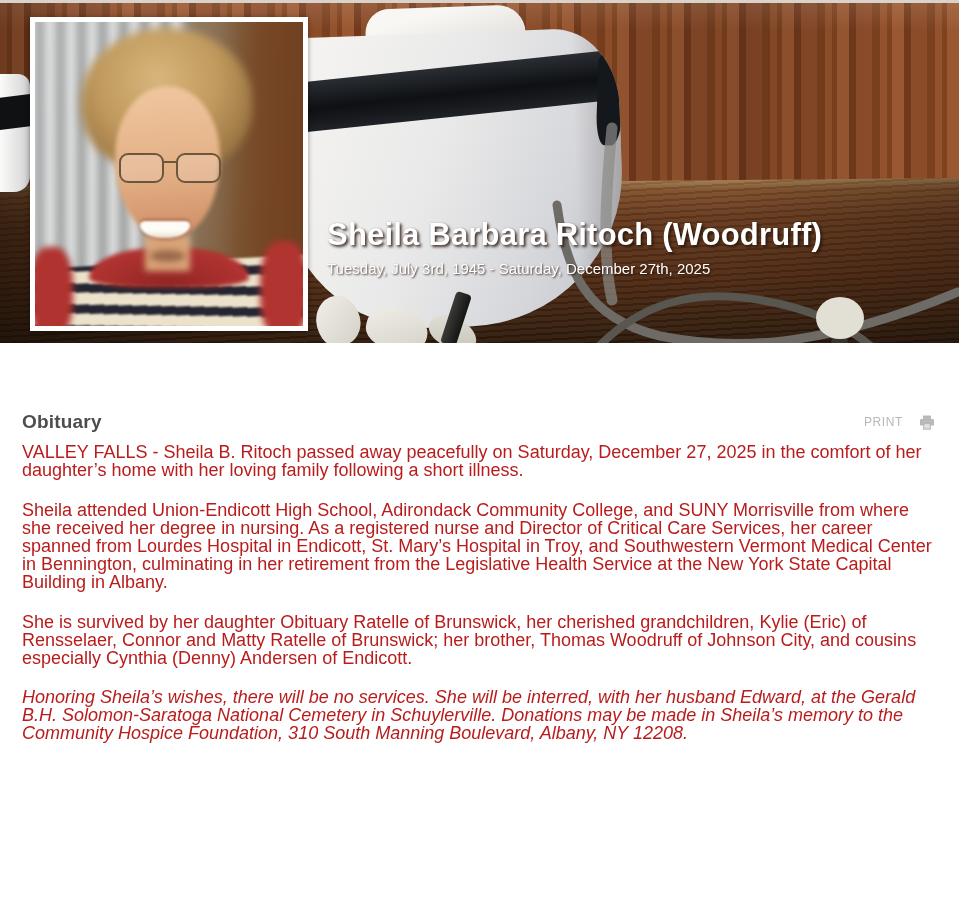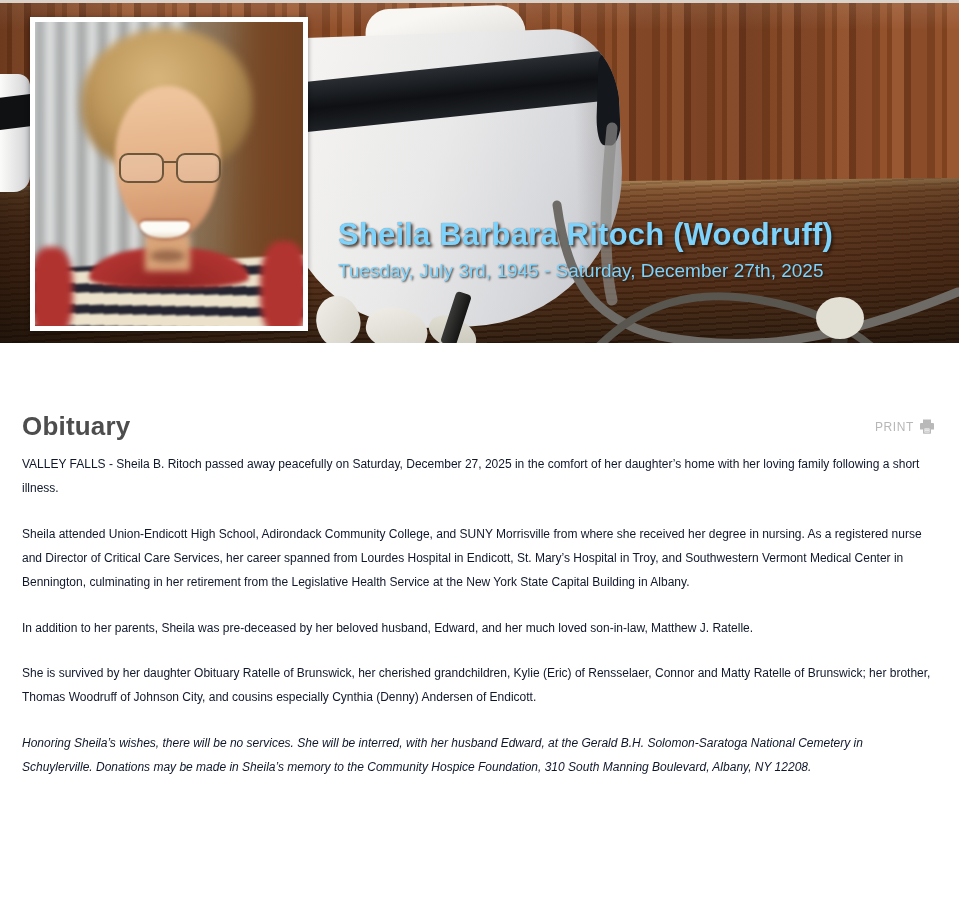--- a/index.html
+++ b/index.html
@@ -100,39 +100,39 @@
           background:rgba(250,250,255,.18); }
   .lens-l { left:0; } .lens-r { right:0; }
   .bridge { position:absolute; left:42%; width:16%; top:28%; border-top:2.5px solid #6d573c; }
   .ph-smile { left:39%; top:65.5%; width:19%; height:5.5%;
     background:linear-gradient(180deg,#fdfbf5 60%,#e8dcc9);
     border-radius:14% 14% 60% 60%/30% 30% 100% 100%;
     box-shadow:0 -2px 2px rgba(140,60,40,.55), 0 2px 3px rgba(140,60,40,.45); filter:blur(1px); }
   .ph-chin-shadow { left:43%; top:75%; width:13%; height:4%; background:rgba(90,45,30,.5); border-radius:50%; filter:blur(3px); }
 
   
-  .hero-text { position:absolute; left:338px; top:217px; z-index:6; color:#7dd3fc; }
+  .hero-text { position:absolute; left:327px; top:217px; z-index:6; color:#ffffff; }
   .hero-text h1 {
     font-size:31px; font-weight:bold; letter-spacing:.2px; line-height:1.15;
     text-shadow:2px 2px 3px rgba(40,20,8,.85), 0 0 1px rgba(0,0,0,.4);
   }
   .hero-dates {
-    margin-top:7px; font-size:19px;
+    margin-top:7px; font-size:15px;
     text-shadow:1px 1px 2px rgba(40,20,8,.85);
   }
 
   
   .content { padding:68px 24px 10px 22px; background:#ffffff; }
   .heading-row { display:flex; justify-content:space-between; align-items:center; margin-bottom:10px; }
-  .heading-row h2 { font-size:26px; font-weight:bold; color:#4d4d4d; letter-spacing:.2px; }
-  .print-link { display:flex; align-items:center; gap:5px; color:#b7b7b7; font-size:12px;
+  .heading-row h2 { font-size:19px; font-weight:bold; color:#4d4d4d; letter-spacing:.2px; }
+  .print-link { display:flex; align-items:center; gap:16px; color:#b7b7b7; font-size:12px;
                 letter-spacing:.6px; text-decoration:none; cursor:pointer; }
   .print-link svg { display:block; }
 
-  .paragraphs p { font-size:12px; line-height:24px; color:#0f172a; margin:0 0 21.8px 0; }
+  .paragraphs p { font-size:18px; line-height:18px; color:#b91c1c; margin:0 0 21.8px 0; }
   .paragraphs p:last-child { margin-bottom:0;font-style:italic; }
 </style>
 </head>
 <body>
 
 <div class="page">
 
   <header class="hero">
     <div class="wood-wall"></div>
     <div class="wood-table"></div>
@@ -199,19 +199,18 @@
           <rect x="5" y="9" width="6" height="5" fill="#ffffff" stroke="#b9b9b9"></rect>
           <rect x="5.8" y="10.4" width="4.4" height="1" fill="#c9c9c9"></rect>
           <rect x="5.8" y="12.2" width="4.4" height="1" fill="#c9c9c9"></rect>
         </svg>
       </a>
     </div>
 
     <div class="paragraphs">
       <p>VALLEY FALLS - Sheila B. Ritoch passed away peacefully on Saturday, December 27, 2025 in the comfort of her daughter’s home with her loving family following a short illness.</p>
       <p>Sheila attended Union-Endicott High School, Adirondack Community College, and SUNY Morrisville from where she received her degree in nursing. As a registered nurse and Director of Critical Care Services, her career spanned from Lourdes Hospital in Endicott, St. Mary’s Hospital in Troy, and Southwestern Vermont Medical Center in Bennington, culminating in her retirement from the Legislative Health Service at the New York State Capital Building in Albany.</p>
-      <p>In addition to her parents, Sheila was pre-deceased by her beloved husband, Edward, and her much loved son-in-law, Matthew J. Ratelle.</p>
       <p>She is survived by her daughter Obituary Ratelle of Brunswick, her cherished grandchildren, Kylie (Eric) of Rensselaer, Connor and Matty Ratelle of Brunswick; her brother, Thomas Woodruff of Johnson City, and cousins especially Cynthia (Denny) Andersen of Endicott.</p>
       <p>Honoring Sheila’s wishes, there will be no services. She will be interred, with her husband Edward, at the Gerald B.H. Solomon-Saratoga National Cemetery in Schuylerville. Donations may be made in Sheila’s memory to the Community Hospice Foundation, 310 South Manning Boulevard, Albany, NY 12208.</p>
     </div>
   </main>
 
 </div>
 
 </body></html>

